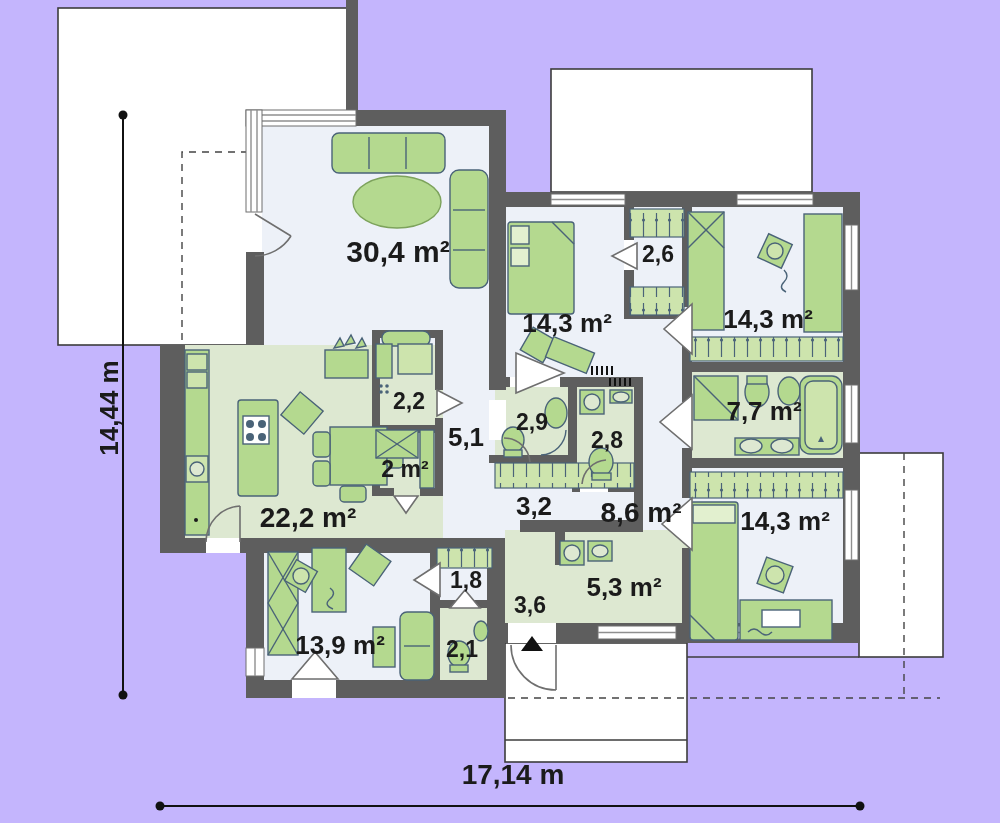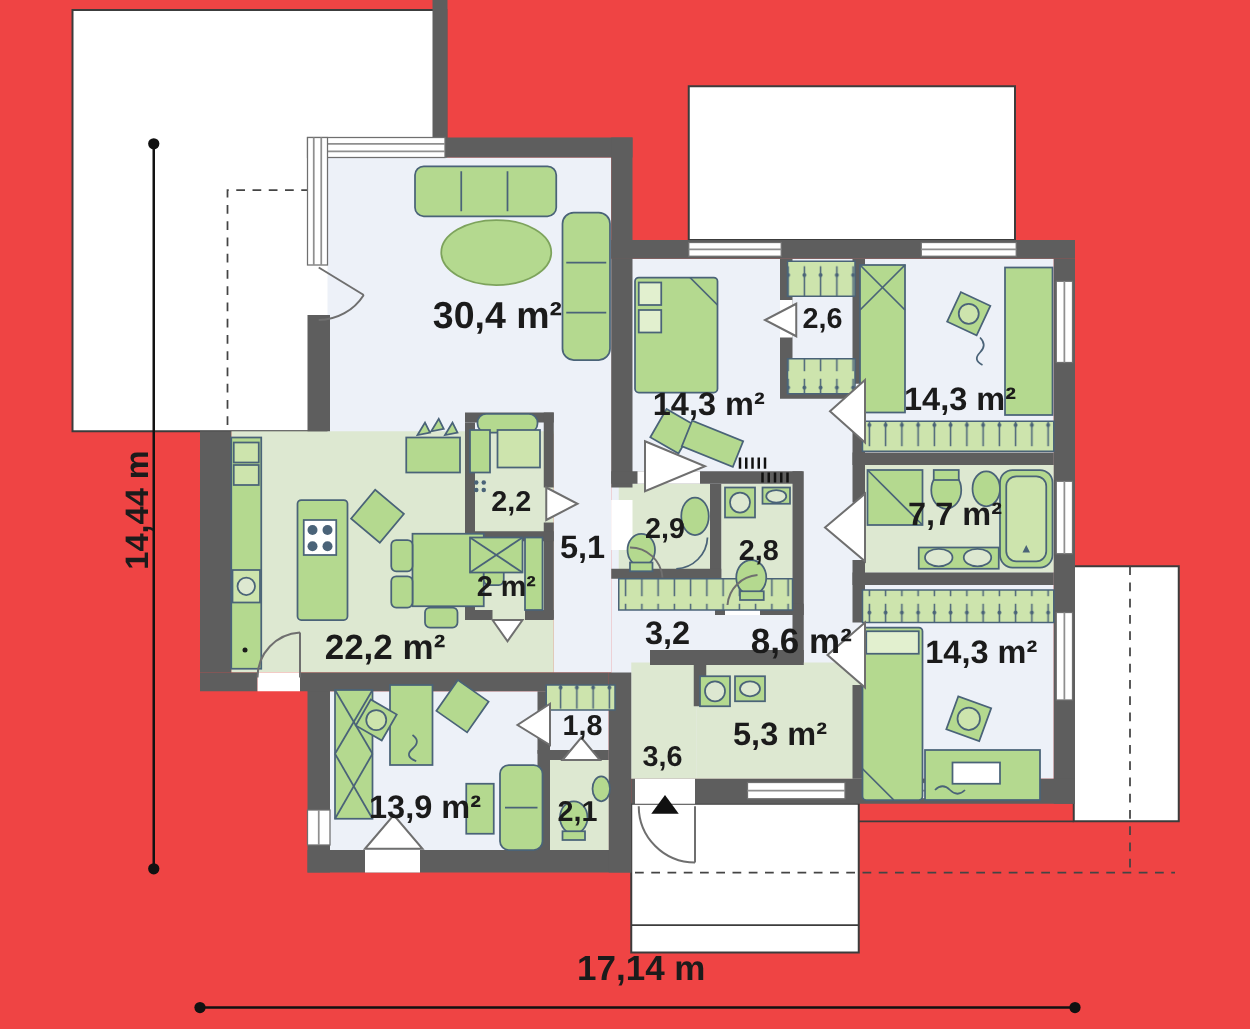--- a/index.html
+++ b/index.html
@@ -1,16 +1,16 @@
 <!DOCTYPE html>
 <html><head>
 <meta charset="utf-8">
 <style>
   html,body{margin:0;padding:0;background:#ffffff;}
-  .stage{position:relative;width:1000px;height:823px;background:#ef4444;overflow:hidden;
+  .stage{position:relative;width:1000px;height:823px;background:#c4b5fd;overflow:hidden;
          font-family:"Liberation Sans","DejaVu Sans",sans-serif;}
   svg{display:block;}
   text{font-family:"Liberation Sans","DejaVu Sans",sans-serif;font-weight:700;fill:#1b1b1b;}
   .lbl-xl{font-size:30px;}
   .lbl-lg{font-size:28px;}
   .lbl-md{font-size:26px;}
   .lbl-sm{font-size:23px;}
   .dim{font-size:26px;}
 </style>
 </head>

